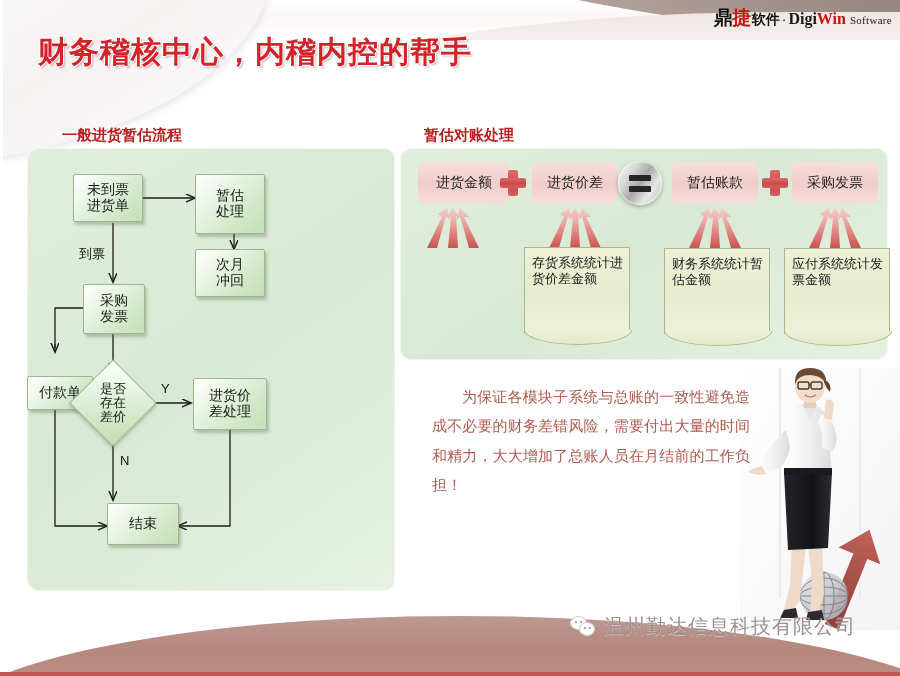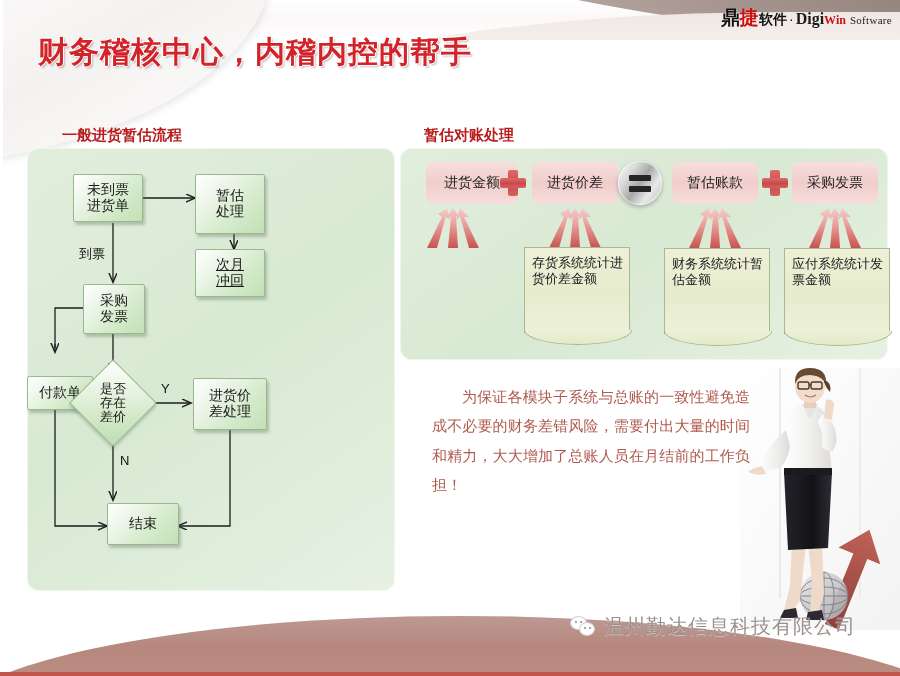--- a/index.html
+++ b/index.html
@@ -79,21 +79,21 @@
     font-size: 14px; font-weight: 700; color: #111111;
     margin-left: 1px;
   }
   .logo .dot { font-size: 14px; color: #111; margin: 0 2px; }
   .logo .en-dark {
     font-family: "Liberation Serif", "DejaVu Serif", serif;
     font-size: 16px; font-weight: 700; color: #1a1a1a;
   }
   .logo .en-red {
     font-family: "Liberation Serif", "DejaVu Serif", serif;
-    font-size: 12px; font-weight: 700; color: #cc1111;
+    font-size: 16px; font-weight: 700; color: #cc1111;
   }
   .logo .en-sw {
     font-family: "Liberation Serif", "DejaVu Serif", serif;
     font-size: 11px; font-weight: 400; color: #222222;
     margin-left: 4px; letter-spacing: .3px;
   }
 
   
   .slide-title {
     position: absolute; left: 38px; top: 32px;
@@ -352,21 +352,21 @@
     <div class="node box" style="left:46px;  top:26px;  width:70px; height:48px;">
       <span>未到票</span>
       <span>进货单</span>
     </div>
 
     <div class="node box" style="left:168px; top:26px;  width:70px; height:60px;">
       <span>暂估</span>
       <span>处理</span>
     </div>
 
-    <div class="node box" style="left:168px; top:101px; width:70px; height:48px;text-decoration:underline;">
+    <div class="node box" style="left:168px; top:101px; width:70px; height:48px;">
       <span>次月</span>
       <span>冲回</span>
     </div>
 
     <div class="node box" style="left:56px;  top:136px; width:62px; height:50px;">
       <span>采购</span>
       <span>发票</span>
     </div>
 
     <div class="node box" style="left:0px;   top:228px; width:66px; height:34px;">
@@ -394,21 +394,21 @@
     <div class="edge-label" style="left:52px;  top:97px;">到票</div>
     <div class="edge-label" style="left:134px; top:233px;">Y</div>
     <div class="edge-label" style="left:93px;  top:305px;">N</div>
   </div>
 
   <div class="sec-heading" id="heading-recon">暂估对账处理</div>
   <div class="panel" id="panel-recon"></div>
 
   <div id="recon">
 
-    <div class="pill" style="left:26px; top:14px; width:92px;">进货金额</div>
+    <div class="pill" style="left:18px; top:14px; width:92px;">进货金额</div>
 
     <div class="plus-ico" style="left:100px; top:22px;"></div>
 
     <div class="pill" style="left:132px; top:14px; width:86px;">进货价差</div>
 
     <div class="equals-ico" style="left:218px; top:13px;">
       <span></span>
       <span></span>
     </div>
 

